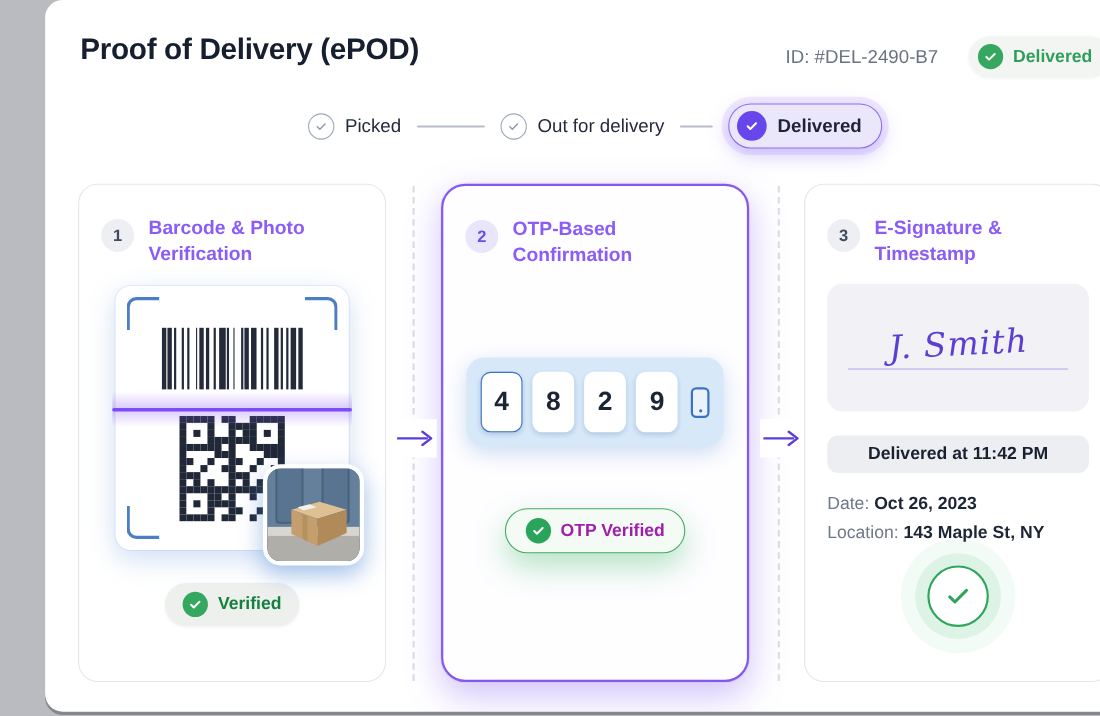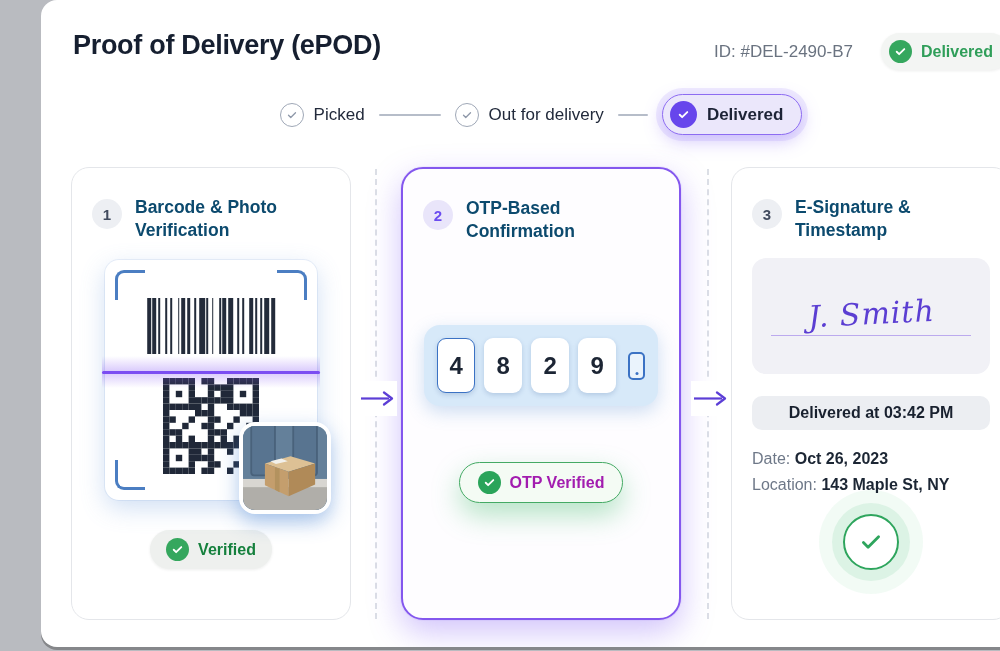--- a/index.html
+++ b/index.html
@@ -34,21 +34,21 @@
   .divider.d1 { left:334px; } .divider.d2 { left:666px; }
   .flow-arrow { position:absolute; top:214px; z-index:2; background:#fff; padding:10px 2px; line-height:0; }
   .flow-arrow.a1 { left:317px; } .flow-arrow.a2 { left:650px; }
 
   .card { width:280px; height:453px; background:#fff; border:1.5px solid #e4e6ea; border-radius:18px; padding:28px 20px 20px 20px; position:relative; z-index:1; }
   .card.featured { border:2px solid #8457ee; border-radius:22px; background:#fefdff; box-shadow:0 12px 32px rgba(122,84,244,.35), 0 0 0 1px rgba(140,100,245,.08); }
 
   .card-head { display:flex; gap:13px; align-items:flex-start; }
   .num-circle { width:30px; height:30px; border-radius:50%; background:#edeff3; color:#414b5e; font-size:15px; font-weight:600; display:flex; align-items:center; justify-content:center; flex:none; margin-top:3px; }
   .card.featured .num-circle { background:#e9e5fa; color:#6b4cf0; }
-  .card-title { font-size:17.5px; font-weight:700; color:#0c4a6e; line-height:1.32; max-width:180px; }
+  .card-title { font-size:17.5px; font-weight:700; color:#8b5cf6; line-height:1.32; max-width:180px; }
 
   
   .scan-wrap { width:212px; height:240px; margin:18px auto 0 auto; background:#fff; border-radius:14px; box-shadow:0 8px 24px rgba(100,150,220,.30), 0 0 0 1px rgba(150,180,220,.18); position:relative; }
   .bracket { position:absolute; width:30px; height:30px; border:3px solid #4b7ec2; }
   .bracket.tl { top:10px; left:10px;  border-right:none; border-bottom:none; border-top-left-radius:9px; }
   .bracket.tr { top:10px; right:10px; border-left:none;  border-bottom:none; border-top-right-radius:9px; }
   .bracket.bl { bottom:10px; left:10px;  border-right:none; border-top:none; border-bottom-left-radius:9px; }
   .bracket.br { bottom:10px; right:10px; border-left:none;  border-top:none; border-bottom-right-radius:9px; }
   .barcode { position:absolute; top:38px; left:50%; transform:translateX(-50%); height:56px; display:flex; }
   .scanline { position:absolute; top:96px; left:-3px; right:-3px; height:32px;
@@ -382,21 +382,21 @@
 
     <div class="card">
       <div class="card-head">
         <span class="num-circle">3</span>
         <span class="card-title">E-Signature &amp; Timestamp</span>
       </div>
       <div class="sig-box">
         <div class="sig-name">J. Smith</div>
         <div class="sig-line"></div>
       </div>
-      <div class="time-bar">Delivered at 03:42 PM</div>
+      <div class="time-bar">Delivered at 11:42 PM</div>
       <div class="meta">
         <div>
           <span class="lbl">Date:</span>
           <span class="val">Oct 26, 2023</span>
         </div>
         <div>
           <span class="lbl">Location:</span>
           <span class="val">143 Maple St, NY</span>
         </div>
       </div>

